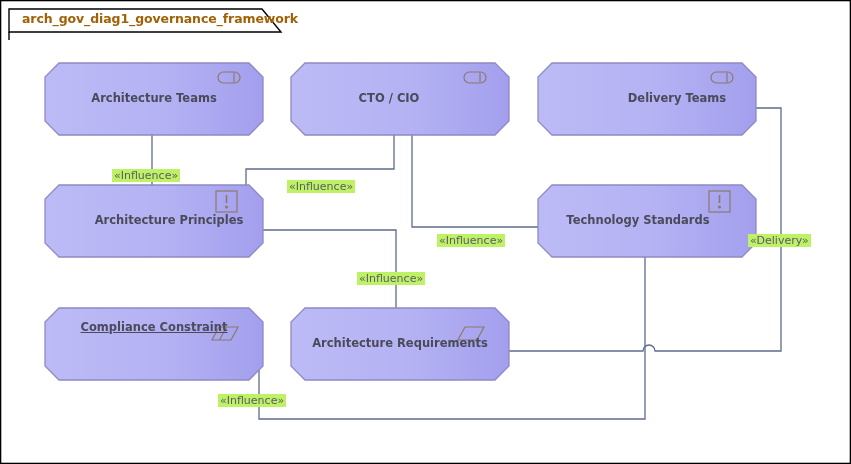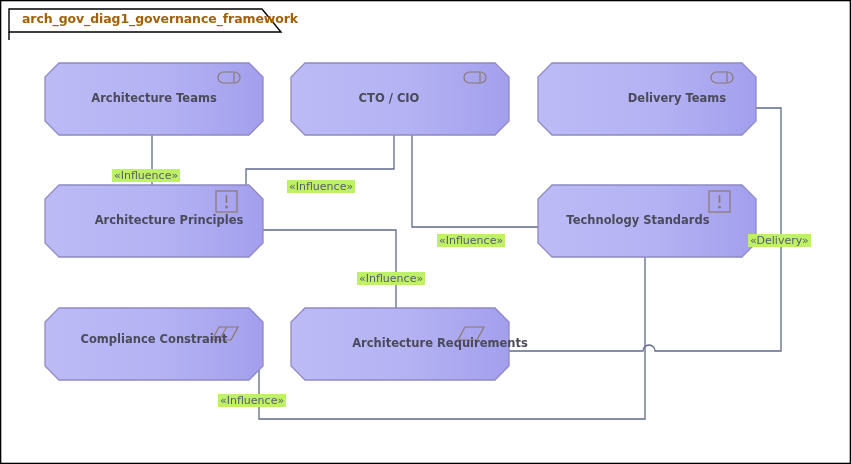--- a/index.html
+++ b/index.html
@@ -170,23 +170,23 @@
   <div class="node-label" style="left:45px; top:91px; width:218px;">Architecture Teams</div>
 
   <div class="node-label" style="left:291px; top:91px; width:196px;">CTO / CIO</div>
 
   <div class="node-label" style="left:568px; top:91px; width:218px;">Delivery Teams</div>
 
   <div class="node-label" style="left:45px; top:213px; width:248px;">Architecture Principles</div>
 
   <div class="node-label" style="left:538px; top:213px; width:200px;">Technology Standards</div>
 
-  <div class="node-label" style="left:45px; top:332px; width:218px;">Compliance Constraint</div>
-
-  <div class="node-label" style="left:291px; top:336px; width:218px;margin-left:40px;">Architecture Requirements</div>
+  <div class="node-label" style="left:45px; top:320px; width:218px;text-decoration:underline;">Compliance Constraint</div>
+
+  <div class="node-label" style="left:291px; top:336px; width:218px;">Architecture Requirements</div>
 
   <div class="edge-label" style="left:112px; top:169px;">«Influence»</div>
 
   <div class="edge-label" style="left:287px; top:180px;">«Influence»</div>
 
   <div class="edge-label" style="left:437px; top:234px;">«Influence»</div>
 
   <div class="edge-label" style="left:357px; top:272px;">«Influence»</div>
 
   <div class="edge-label" style="left:748px; top:234px;">«Delivery»</div>

